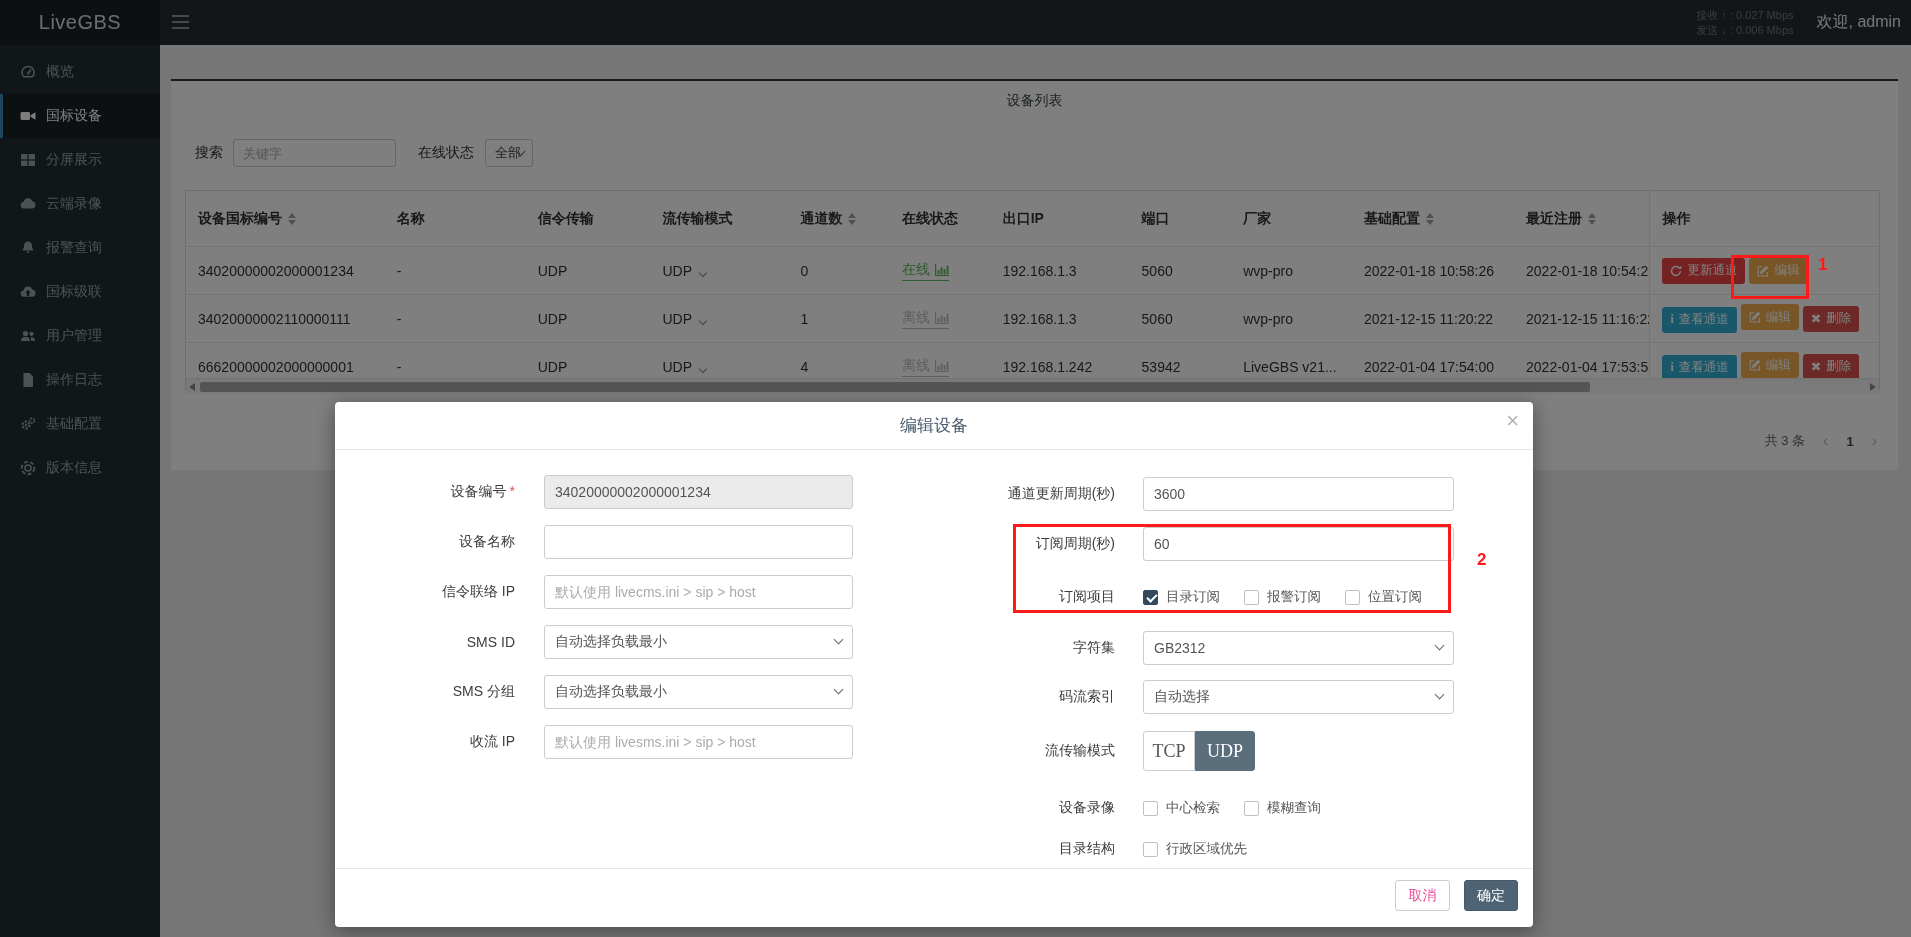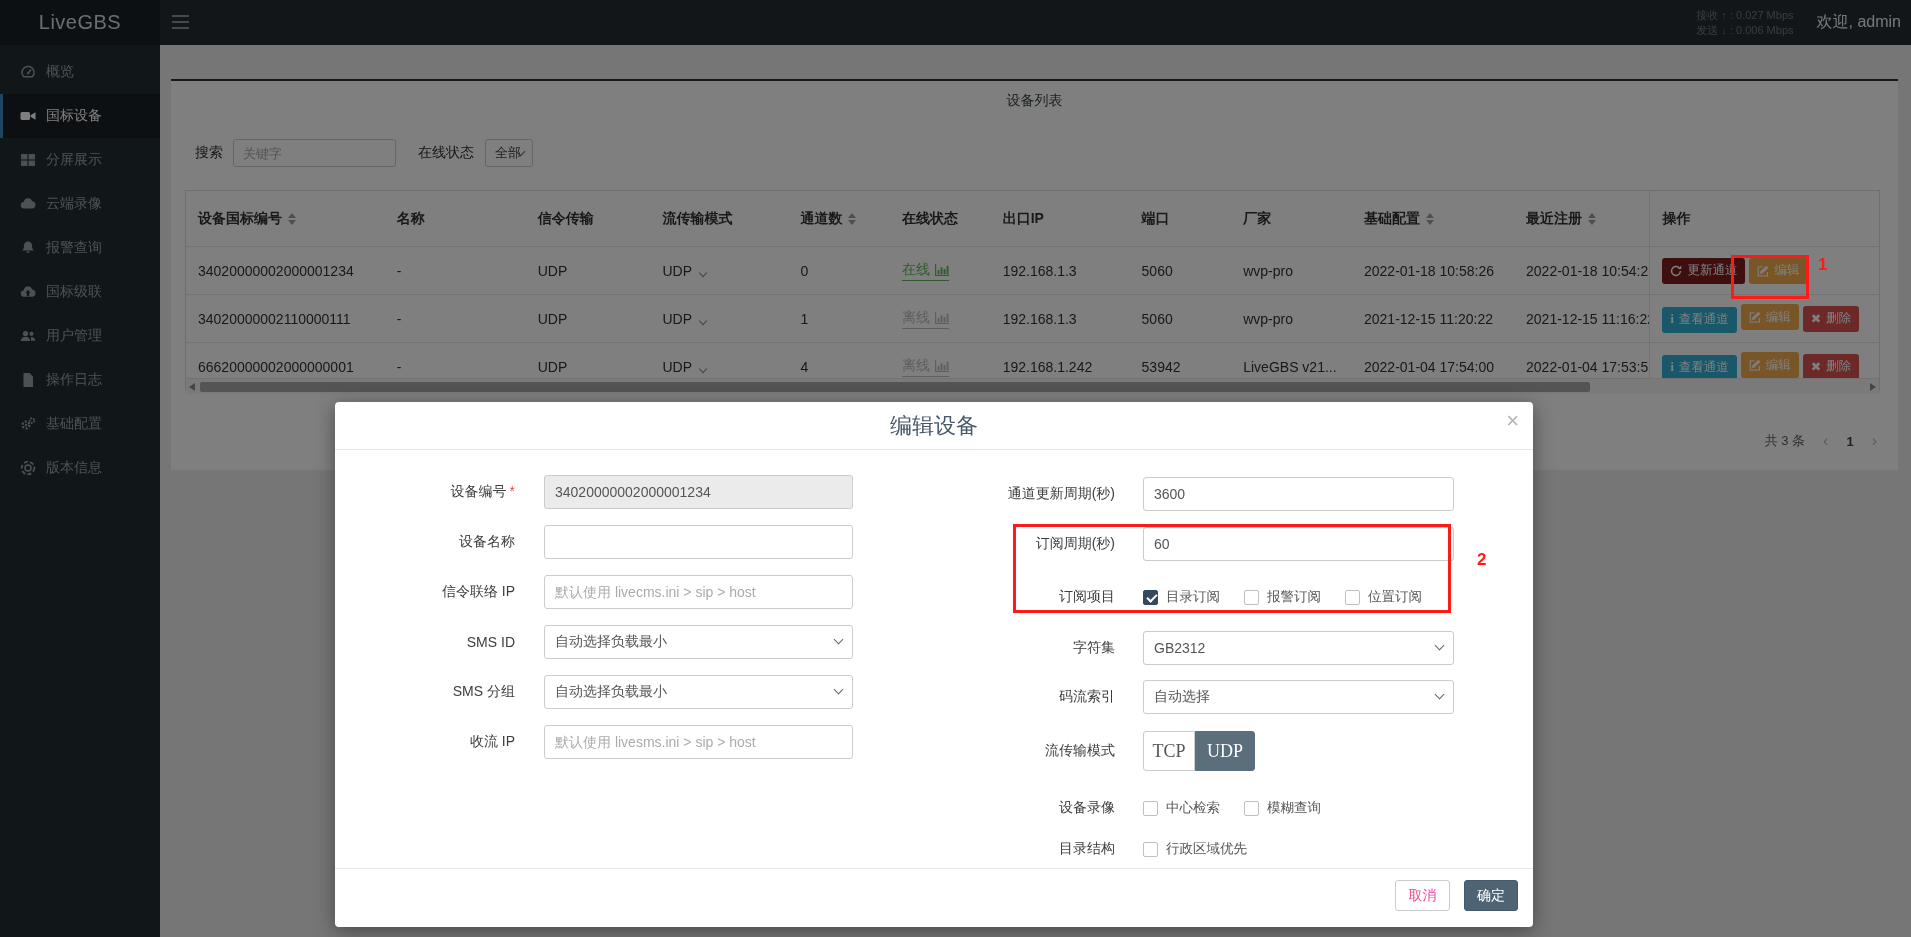--- a/index.html
+++ b/index.html
@@ -54,21 +54,21 @@
   .cell-caret { width:6px; height:6px; border-right:1.4px solid #888; border-bottom:1.4px solid #888;
                 transform:rotate(45deg); display:inline-block; margin-left:8px; margin-top:-2px; }
   .stlink { display:inline-flex; align-items:center; gap:5px; border-bottom:1px solid currentColor; padding-bottom:1px; cursor:pointer; }
   .st-on { color:#5cb85c; }
   .st-off { color:#b9bdc1; }
   .stlink svg { width:14px; height:12px; }
 
   .abtn { display:inline-flex; align-items:center; gap:5px; height:26px; padding:0 8px; border-radius:3px;
           color:#fff; font-size:12.5px; cursor:pointer; border:none; font-family:"Liberation Sans",sans-serif; }
   .abtn + .abtn { margin-left:4px; }
-  .abtn-dark { background:#7f1d1d; }
+  .abtn-dark { background:#ef4444; }
   .abtn-info { background:#31b0d5; }
   .abtn-warn { background:#f0ad4e; }
   .abtn-dang { background:#d9534f; }
   .abtn svg { width:12px; height:12px; }
   .iglyph { font-weight:bold; font-family:"Liberation Serif",serif; font-size:12px; }
 
   .hscroll { position:absolute; left:15px; top:297px; width:1693px; height:16px; background:#f5f5f5; border-top:1px solid #e7e7e7; }
   .hs-thumb { position:absolute; left:14px; top:3px; width:1390px; height:10px; background:#a9a9a9; border-radius:2px; }
   .hs-arrow { position:absolute; top:4px; width:0; height:0; }
   .hs-left  { left:3px;  border-top:4px solid transparent; border-bottom:4px solid transparent; border-right:6px solid #8b8b8b; }
@@ -76,21 +76,21 @@
 
   .pager { position:absolute; right:21px; top:351px; display:flex; align-items:center; gap:18px; font-size:13px; color:#5c6166; }
   .pager .arrow { color:#b5b9bd; font-size:16px; cursor:pointer; }
   .pager .pg { font-weight:bold; color:#3f4449; cursor:pointer; }
 
   
   .overlay { position:absolute; left:0; top:0; width:1911px; height:937px; background:rgba(0,0,0,0.5); z-index:50; }
   .modal { position:absolute; left:335px; top:402px; width:1198px; height:525px; background:#fff; border-radius:4px;
            box-shadow:0 4px 20px rgba(0,0,0,.4); z-index:60; }
   .m-head { position:relative; height:48px; border-bottom:1px solid #e8e8e8; }
-  .m-title { text-align:center; line-height:48px; font-size:22px; color:#46586a; }
+  .m-title { text-align:center; line-height:48px; font-size:17px; color:#46586a; }
   .m-close { position:absolute; right:14px; top:8px; font-size:22px; color:#b3b3b3; cursor:pointer; line-height:1; }
   .m-body { position:absolute; left:0; top:48px; width:1198px; height:370px; }
   .colL { position:absolute; left:0; top:0; width:560px; }
   .colR { position:absolute; left:560px; top:0; width:638px; }
   .frow { display:flex; align-items:center; margin-bottom:16px; }
   .colL .frow:first-child { margin-top:25px; }
   .colR .frow:first-child { margin-top:27px; }
   .flabel { width:180px; text-align:right; font-size:14px; color:#3d3d3d; flex:none; }
   .colR .flabel { width:220px; }
   .req { color:#d9534f; margin-left:3px; }

